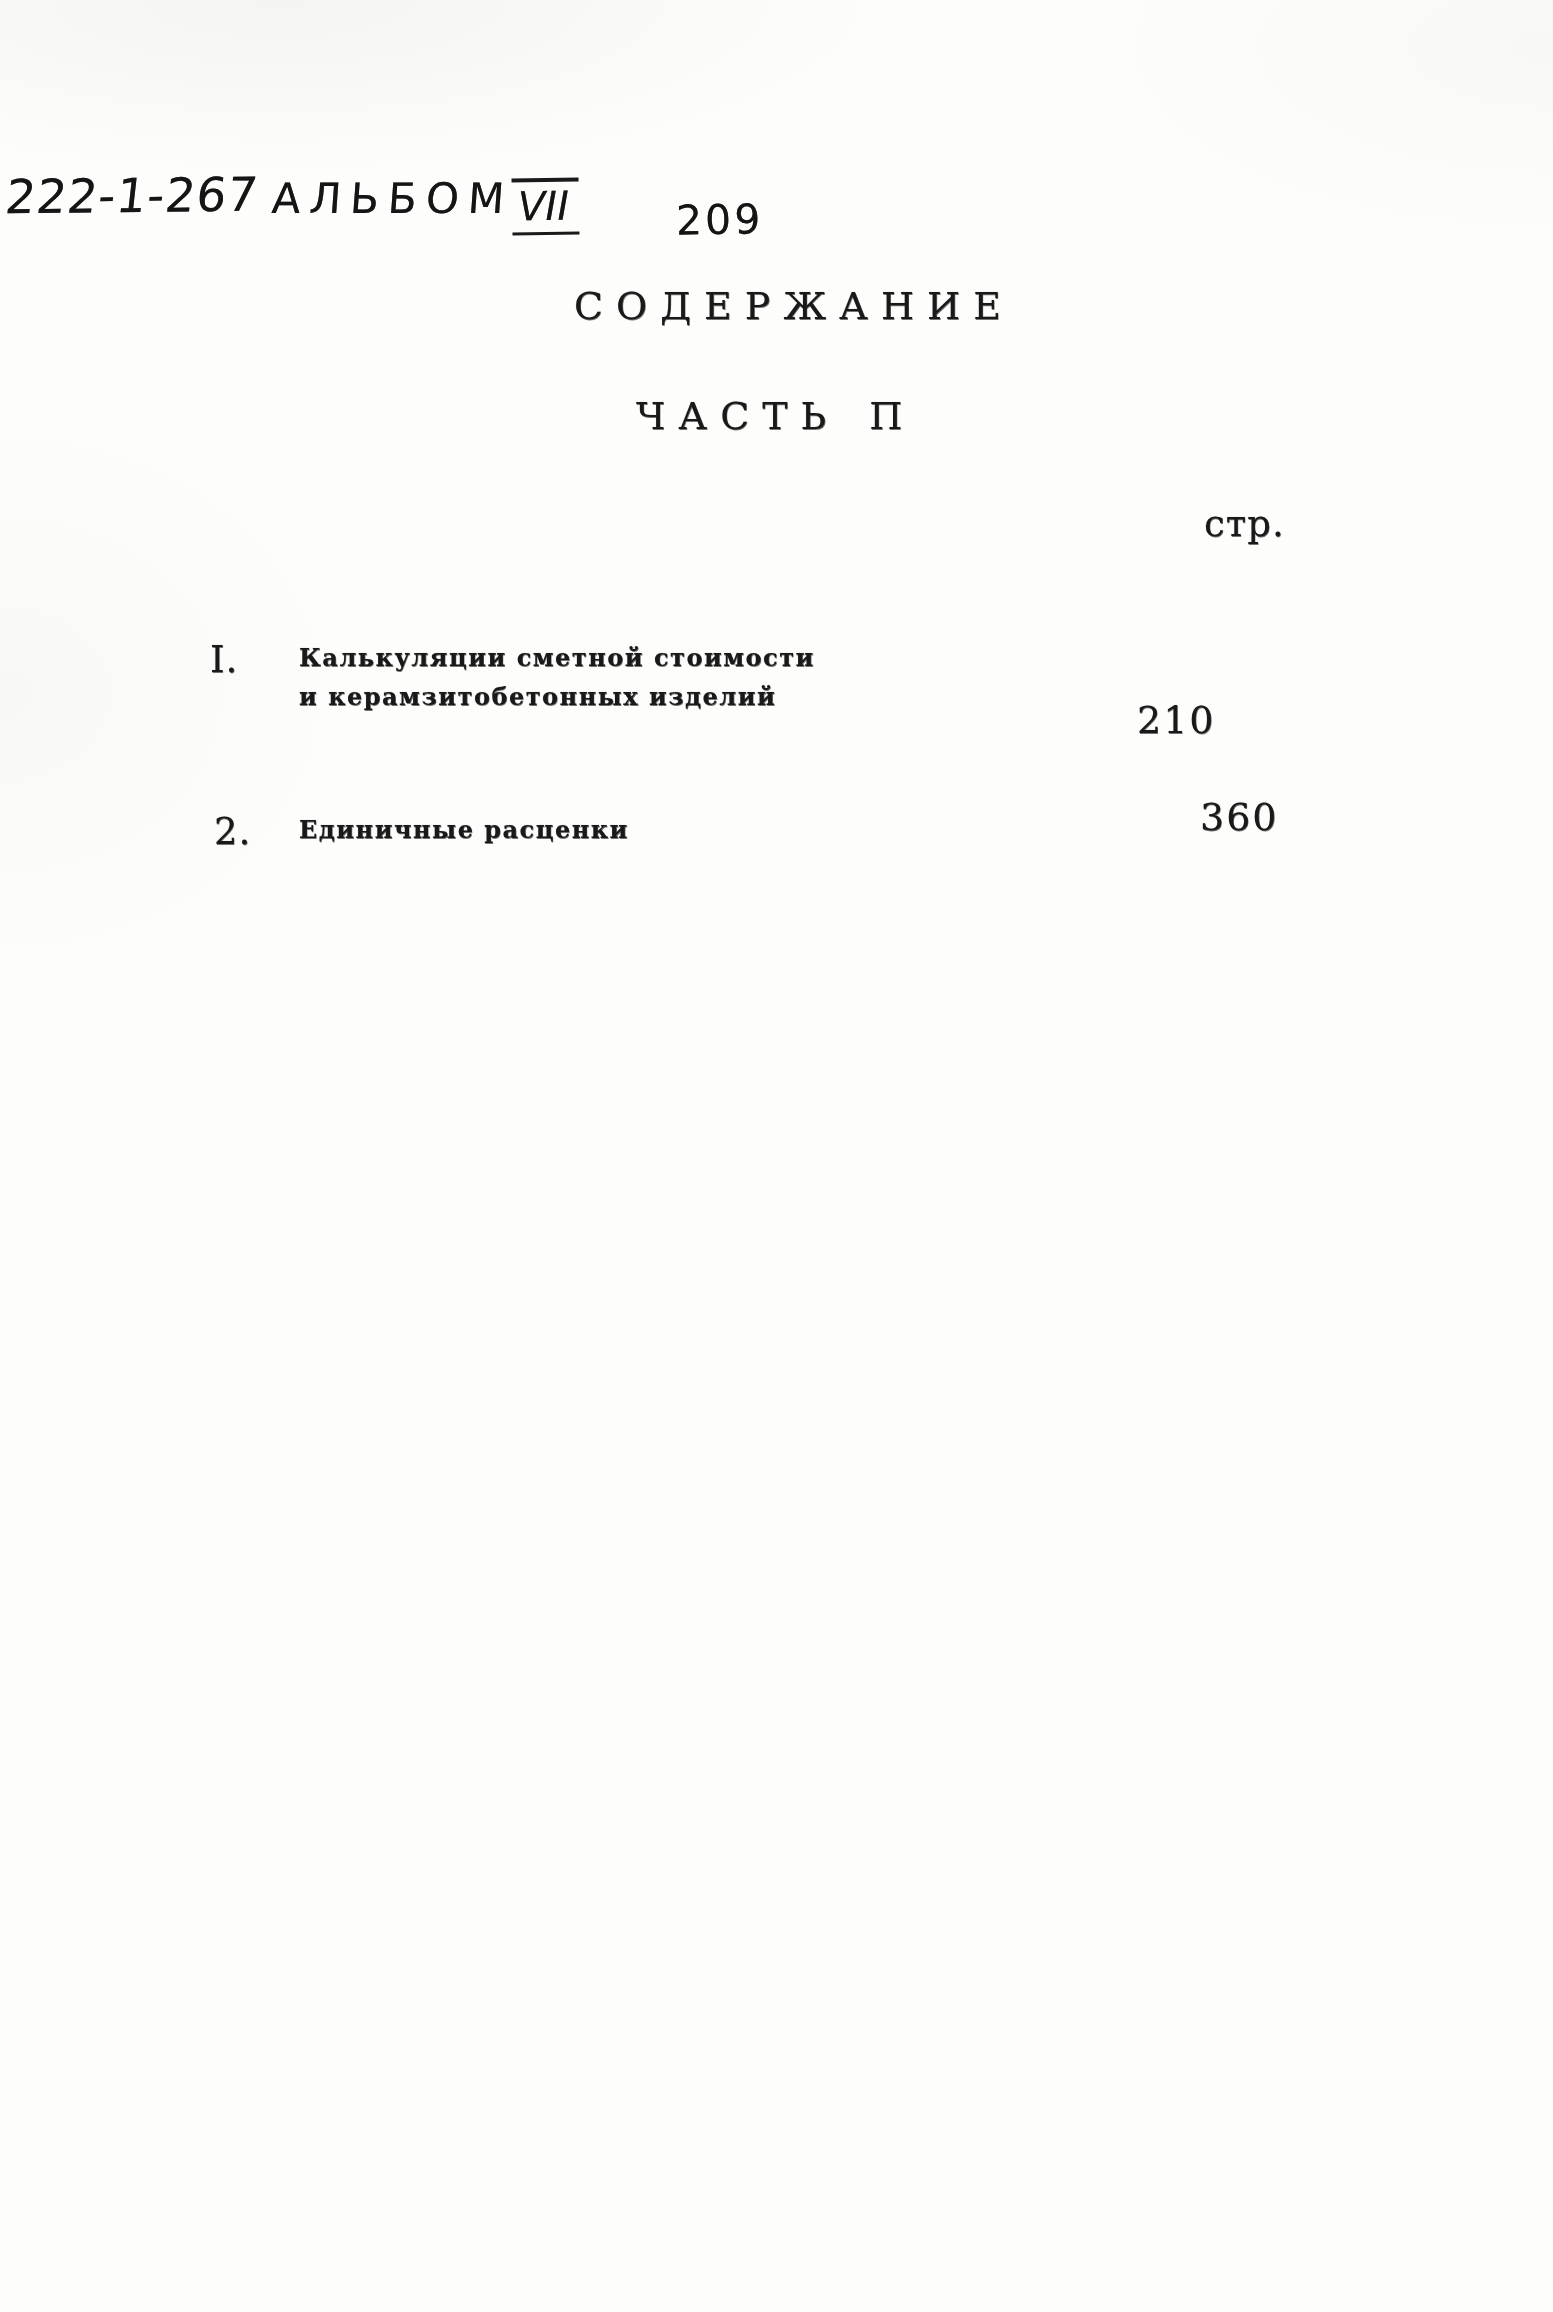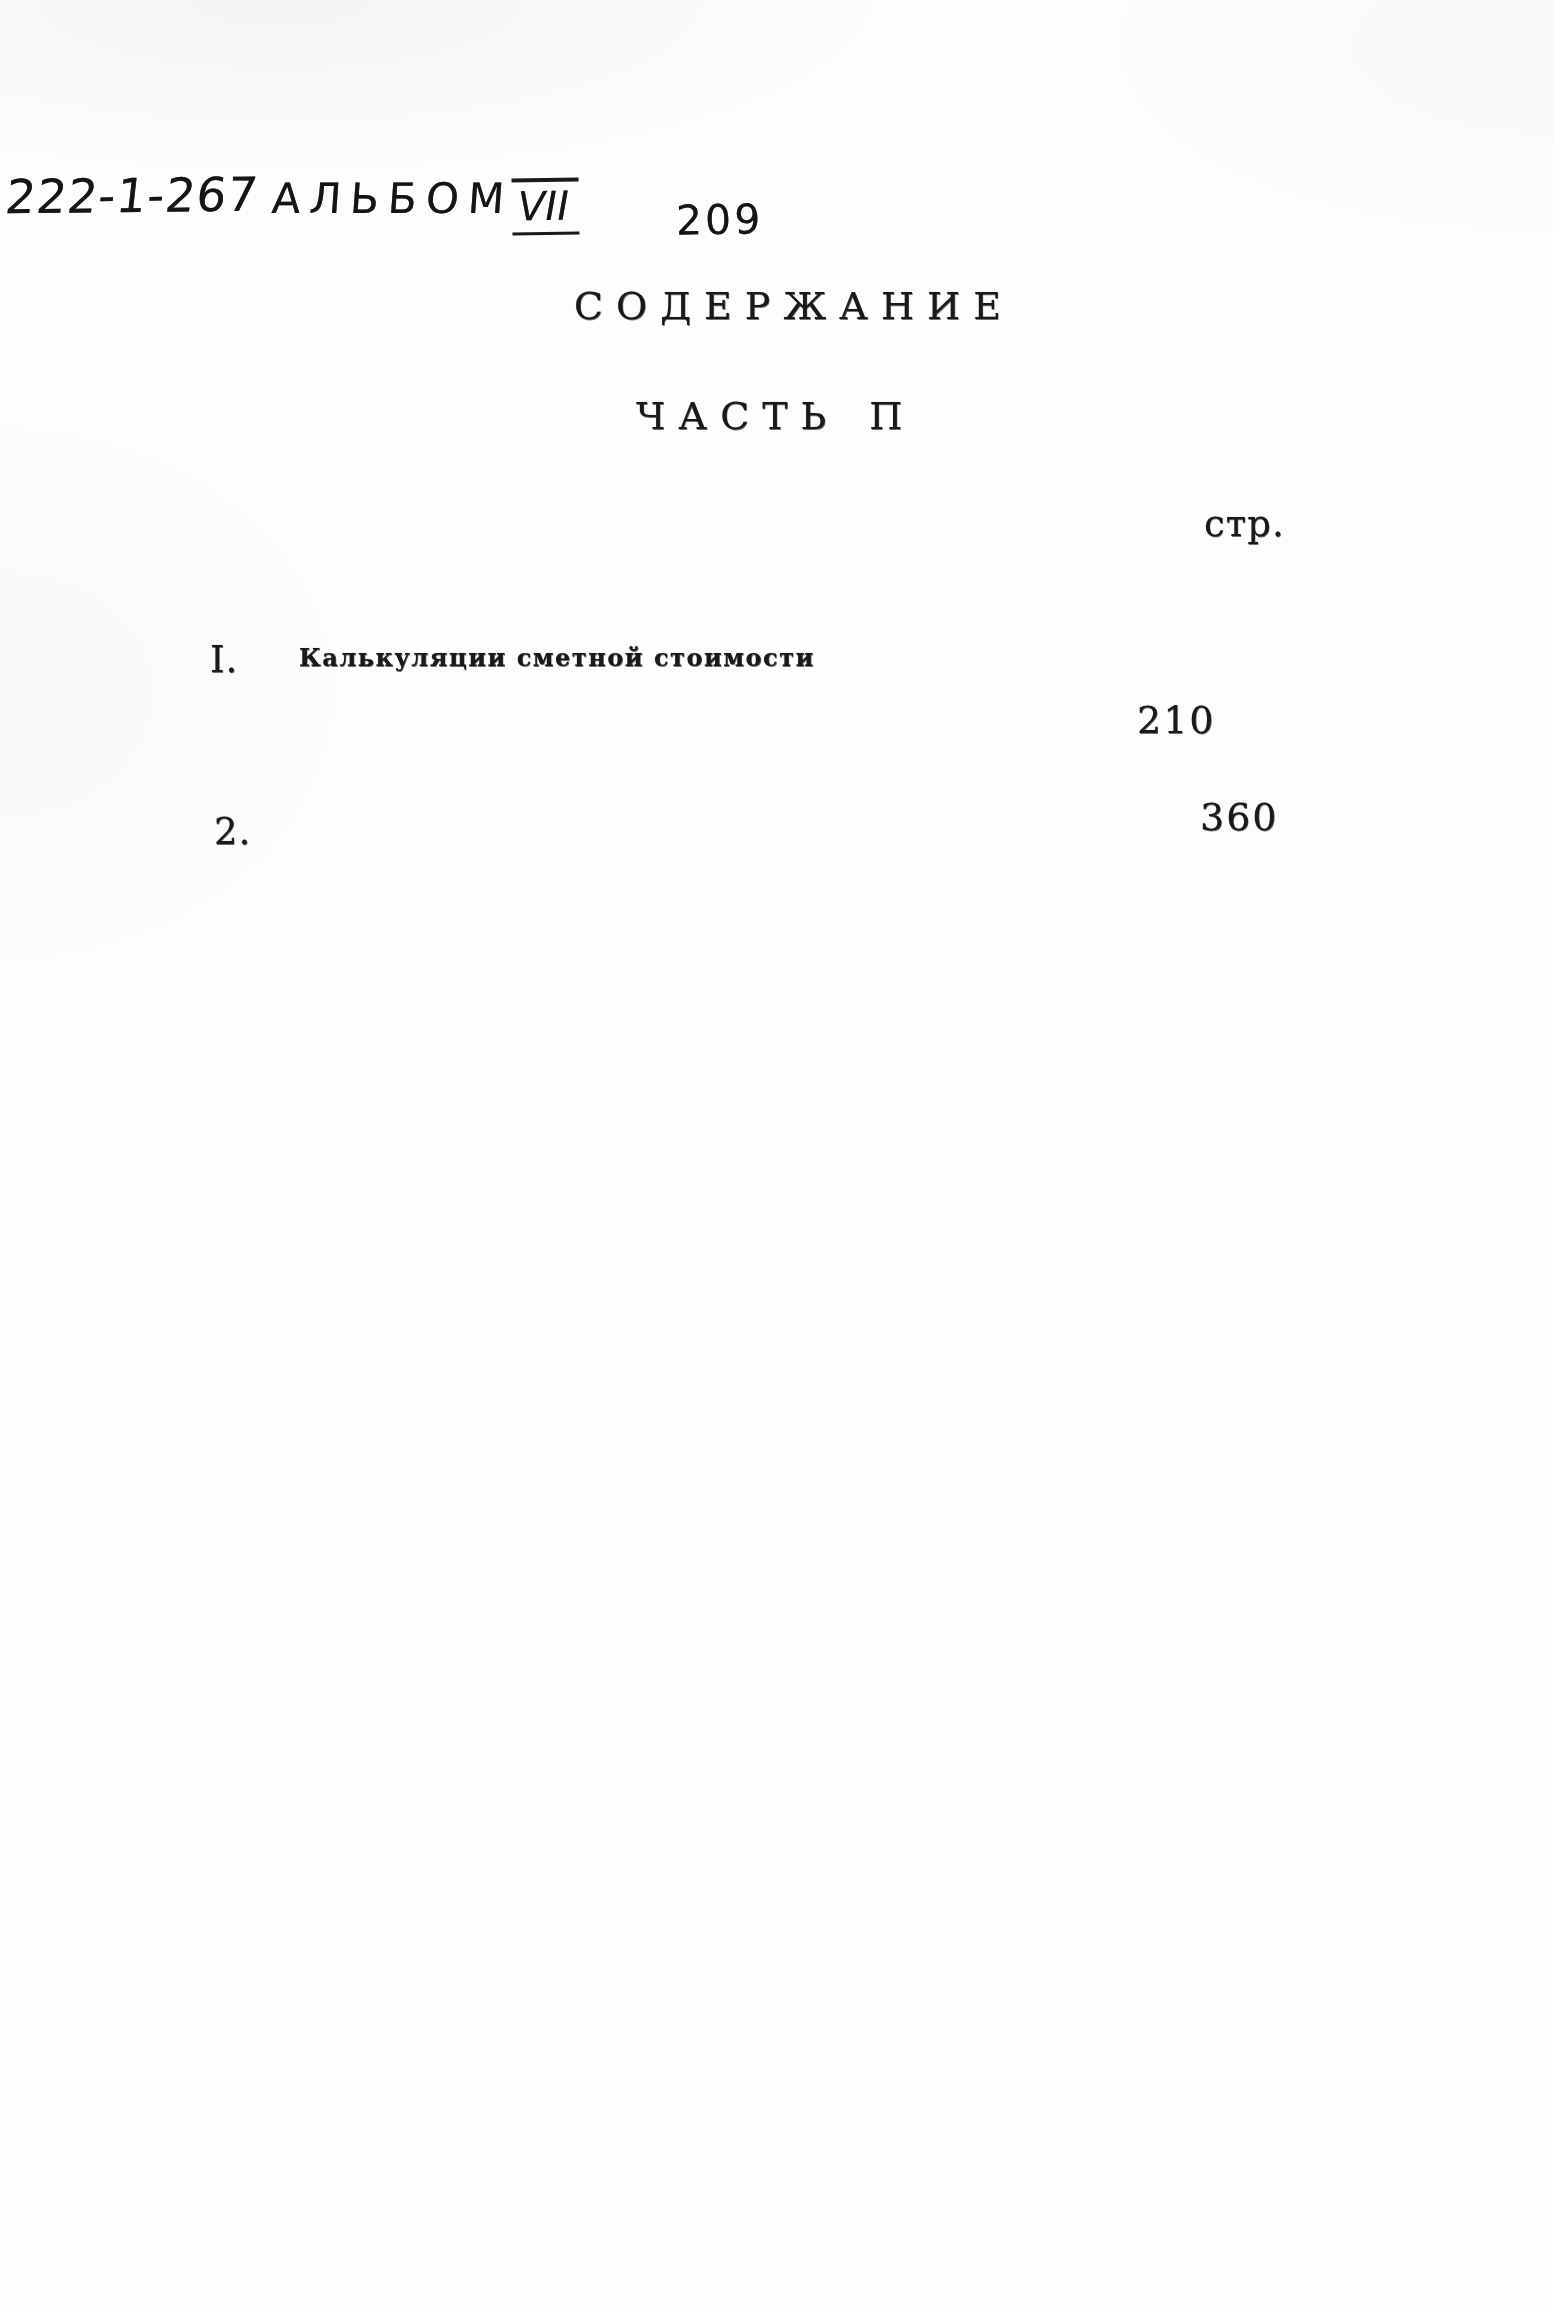--- a/index.html
+++ b/index.html
@@ -122,19 +122,23 @@
 
   <div class="tw part-subtitle">
     <span>ЧАСТЬ</span><span class="part-num">П</span>
   </div>
 
   <div class="tw col-header">стр.</div>
 
   <div class="tw entry-num entry1-num">I.</div>
   <div class="entry-text entry1-text">
     <div>Калькуляции сметной стоимости</div>
+    <div>и керамзитобетонных изделий</div>
   </div>
   <div class="tw entry1-page">210</div>
 
   <div class="tw entry-num entry2-num">2.</div>
+  <div class="entry-text entry2-text">
+    <div>Единичные расценки</div>
+  </div>
   <div class="tw entry2-page">360</div>
 
 </div>
 
 </body></html>

